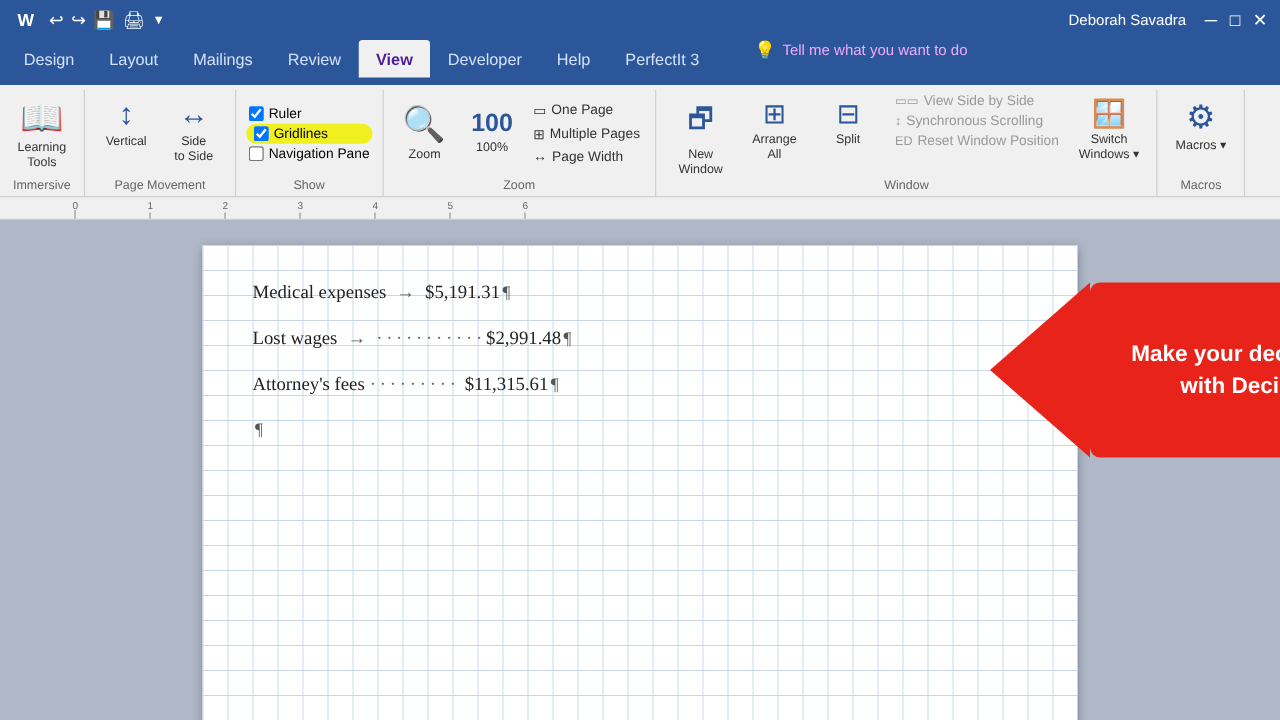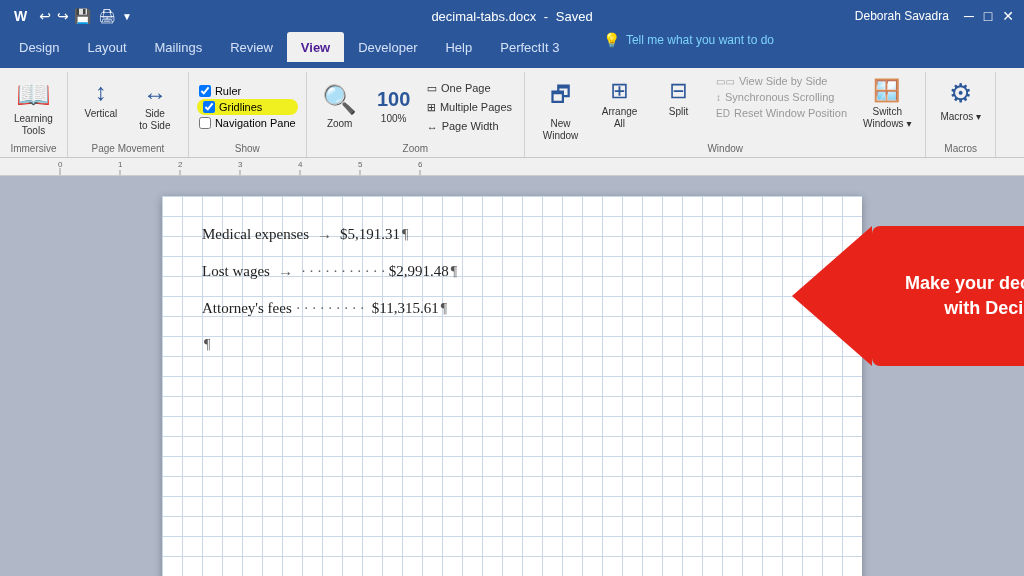--- a/index.html
+++ b/index.html
@@ -225,25 +225,20 @@
 <div class="title-bar">
   <div class="title-bar-left">
     <span style="background:#2b579a;color:white;font-weight:bold;font-size:14px;padding:1px 4px;">W</span>
     <div class="qat-icons">
       <span class="qat-icon">↩</span>
       <span class="qat-icon">↪</span>
       <span class="qat-icon">💾</span>
       <span class="qat-icon">🖨</span>
       <span class="qat-icon" style="font-size:10px;">▼</span>
     </div>
-  </div>
-  <div class="title-bar-center">
-    <span>decimal-tabs.docx</span>
-    <span style="margin:0 4px;">-</span>
-    <span>Saved</span>
   </div>
   <div class="title-bar-right">
     <span class="user-name">Deborah Savadra</span>
     <div class="win-btns">
       <span>─</span>
       <span>□</span>
       <span>✕</span>
     </div>
   </div>
 </div>
@@ -252,21 +247,21 @@
   <div class="tab">Design</div>
   <div class="tab">Layout</div>
   <div class="tab">Mailings</div>
   <div class="tab">Review</div>
   <div class="tab active">View</div>
   <div class="tab">Developer</div>
   <div class="tab">Help</div>
   <div class="tab">PerfectIt 3</div>
   <div class="tell-me" style="margin-left:20px;color:#d4e1f7;">
     <span style="color:#f0c000;font-size:14px;">💡</span>
-    <span style="color:#7dd3fc;font-size:12px;">Tell me what you want to do</span>
+    <span style="color:#f0abfc;font-size:12px;">Tell me what you want to do</span>
   </div>
 </div>
 
 <div class="ribbon">
 
   <div class="ribbon-group">
     <div class="ribbon-group-content" style="flex-direction:column;align-items:center;padding-bottom:18px;">
       <div class="ribbon-btn-large">
         <div class="btn-icon" style="font-size:28px;color:#2b579a;">📖</div>
         <div class="btn-label" style="font-size:10px;text-align:center;color:#333;white-space:pre-line;">Learning

